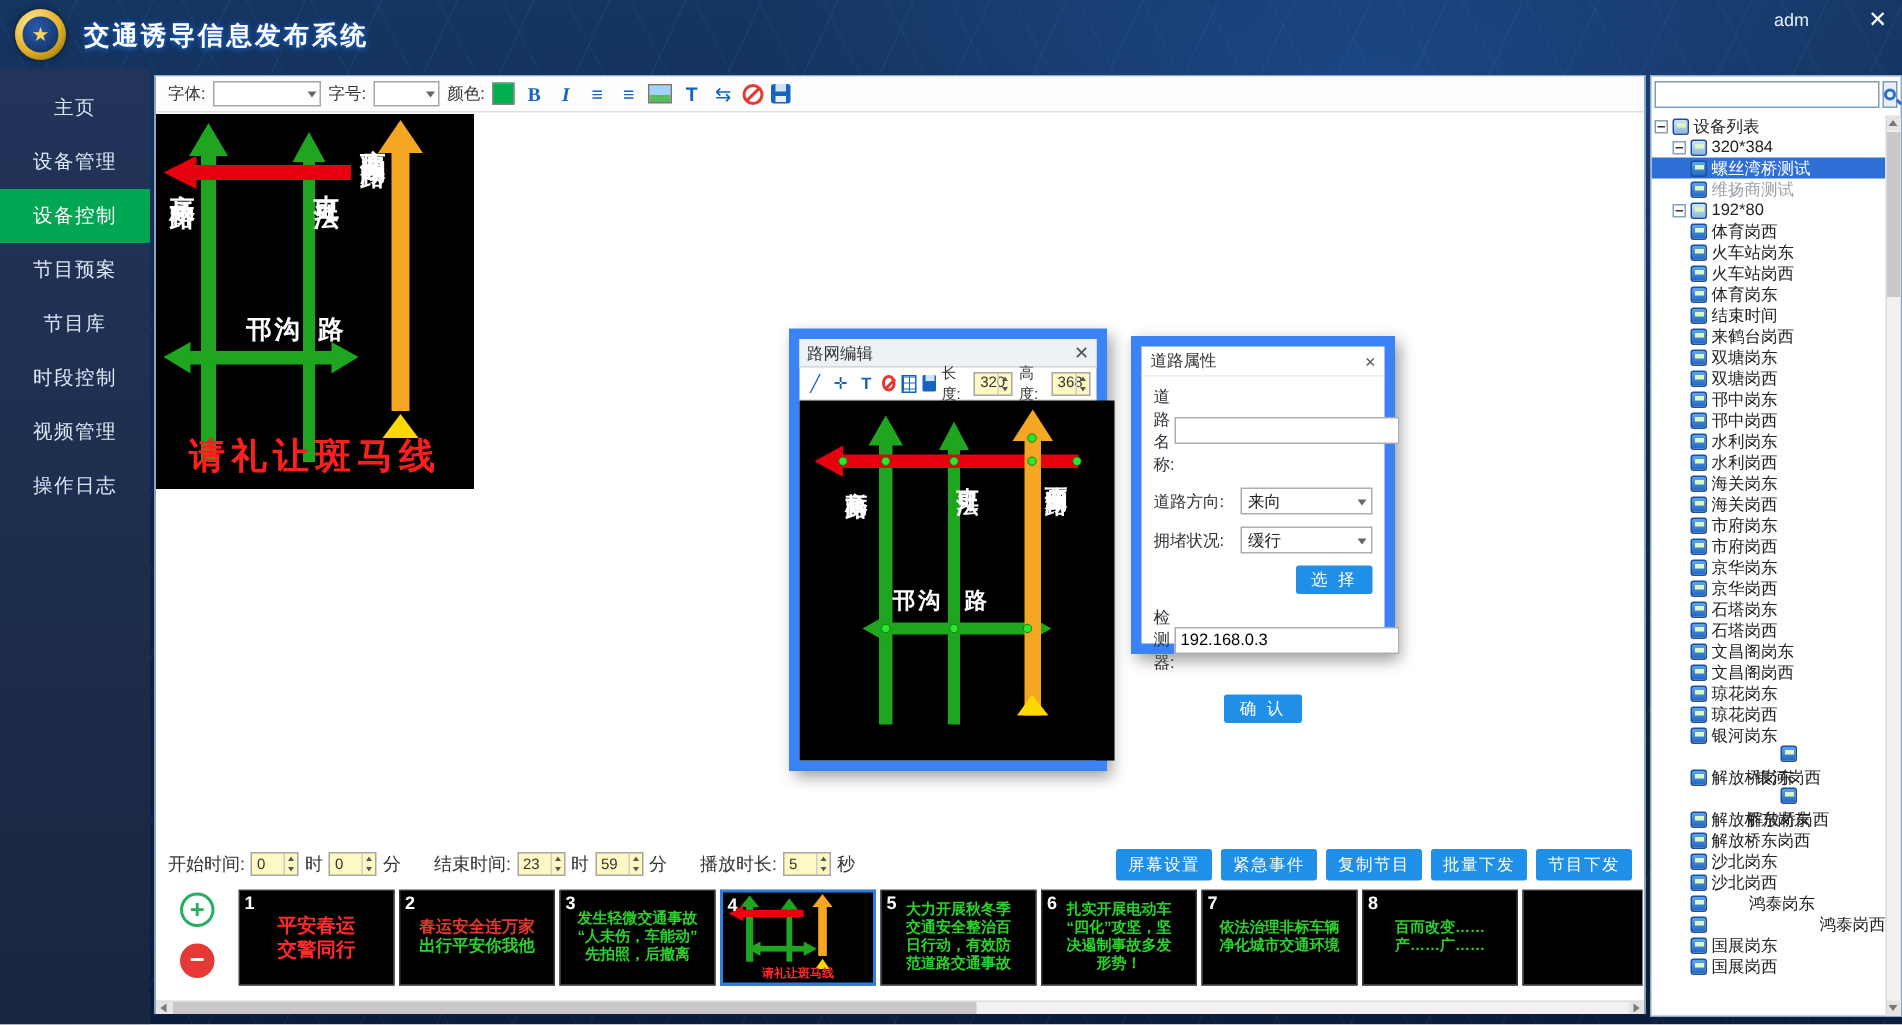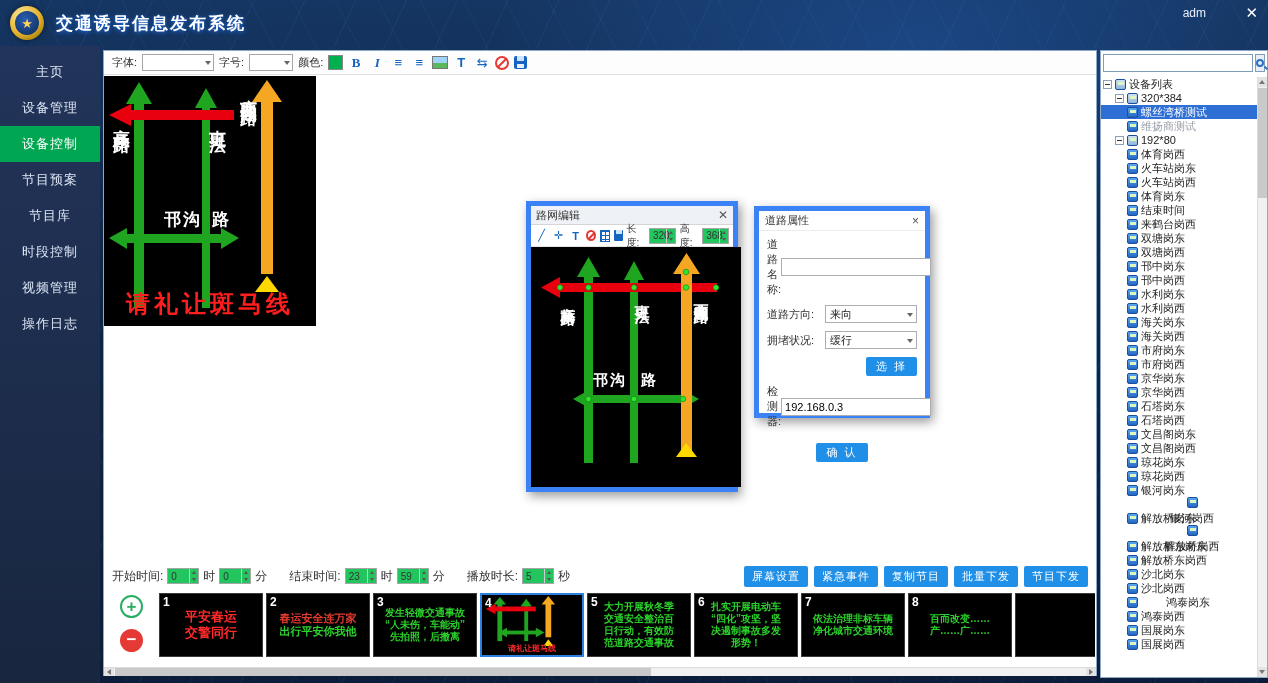--- a/index.html
+++ b/index.html
@@ -41,33 +41,33 @@
   .stop-icon::after { content:""; position:absolute; left:-1px; top:4px; width:12px; height:2px; background:#e53935; transform:rotate(-45deg); }
   .save-icon { position:relative; width:13px; height:13px; background:#1565c0; border-radius:2px; cursor:pointer; }
   .save-icon::after { content:""; position:absolute; left:3px; top:0; width:7px; height:5px; background:#cfe2ff; }
   .save-icon::before { content:""; position:absolute; left:3px; bottom:1px; width:7px; height:4px; background:#e8f0ff; }
   
   .board { position:absolute; left:0; top:25px; width:212px; height:250px; background:#000; }
   .vlab { position:absolute; writing-mode:vertical-rl; text-orientation:upright; color:#fff; font-weight:bold; letter-spacing:3px; font-size:17px; line-height:1; }
   .hlab { position:absolute; color:#fff; font-weight:bold; font-size:17px; letter-spacing:2px; }
   .board-caption { position:absolute; left:0; right:0; bottom:6px; text-align:center; color:#ff1e1e; font-size:24px; font-weight:bold; letter-spacing:4px; white-space:nowrap; }
   
-  .win { position:absolute; background:#fff; border:5px solid #3b82f6; box-shadow:3px 4px 10px rgba(0,0,0,.4); }
+  .win { position:absolute; background:#fff; border:7px solid #3b82f6; box-shadow:3px 4px 10px rgba(0,0,0,.4);margin-top:18px; }
   .editor-win { left:422px; top:150px; width:212px; }
   .win-title { height:19px; background:#eef1f5; border-bottom:1px solid #d5d5d5; display:flex; align-items:center; padding:0 5px; font-size:11px; color:#333; }
   .win-close { margin-left:auto; cursor:pointer; color:#555; font-size:12px; }
   .win-toolbar { height:22px; display:flex; align-items:center; gap:4px; padding:0 4px; border-bottom:1px solid #e5e5e5; font-size:10px; color:#333; }
   .wicon { min-width:13px; height:15px; display:inline-flex; align-items:center; justify-content:center; color:#1565c0; font-size:11px; font-weight:bold; cursor:pointer; }
   .grid-icon { width:12px; height:12px; cursor:pointer;
     background:linear-gradient(#1565c0 1px, transparent 1px) 0 0/4px 4px, linear-gradient(90deg,#1565c0 1px, transparent 1px) 0 0/4px 4px, #fff; border:1px solid #1565c0; }
   .mini-stop { width:11px; height:11px; border:2px solid #e53935; border-radius:50%; position:relative; cursor:pointer; }
   .mini-stop::after { content:""; position:absolute; left:-1px; top:3px; width:9px; height:2px; background:#e53935; transform:rotate(-45deg); }
   .mini-save { width:11px; height:11px; background:#1565c0; border-radius:1px; position:relative; cursor:pointer; }
   .mini-save::after { content:""; position:absolute; left:2px; top:0; width:6px; height:4px; background:#cfe2ff; }
-  .spin { position:relative; display:inline-flex; align-items:center; height:16px; width:32px; border:1px solid #a6a6a6; background:#22c55e; padding-left:3px; font-size:10px; cursor:text; }
+  .spin { position:relative; display:inline-flex; align-items:center; height:16px; width:32px; border:1px solid #a6a6a6; background:#fef9c3; padding-left:3px; font-size:10px; cursor:text; }
   .spin-arrows { position:absolute; right:0; top:0; width:9px; height:100%; border-left:1px solid #ccc; display:flex; flex-direction:column; }
   .spin-arrows i { flex:1; position:relative; }
   .spin-arrows i.up::after { content:""; position:absolute; left:2px; top:2px; border-left:2px solid transparent; border-right:2px solid transparent; border-bottom:3px solid #555; }
   .spin-arrows i.dn::after { content:""; position:absolute; left:2px; top:2px; border-left:2px solid transparent; border-right:2px solid transparent; border-top:3px solid #555; }
   .win-canvas { position:relative; width:210px; height:240px; background:#000; }
   .win-canvas .vlab { font-size:15px; letter-spacing:2px; }
   .win-canvas .hlab { font-size:15px; }
   
   .props-dlg { left:650px; top:155px; width:176px; height:212px; }
   .dlg-title { height:20px; display:flex; align-items:center; padding:0 6px; font-size:11px; color:#333; border-bottom:1px solid #ececec; }
@@ -749,21 +749,21 @@
           <span class="dev-icon"></span>
           <span class="tree-label">沙北岗西</span>
         </div>
 
         <div class="tree-row leaf" style="padding-left: 26px; gap: 28px;">
 
           <span class="dev-icon"></span>
           <span class="tree-label">鸿泰岗东</span>
         </div>
 
-        <div class="tree-row leaf" style="padding-left: 26px;">
+        <div class="tree-row leaf" style="padding-left: 26px; justify-content: space-between;">
 
           <span class="dev-icon"></span>
           <span class="tree-label">鸿泰岗西</span>
         </div>
 
         <div class="tree-row leaf" style="padding-left: 26px;">
 
           <span class="dev-icon"></span>
           <span class="tree-label">国展岗东</span>
         </div>

